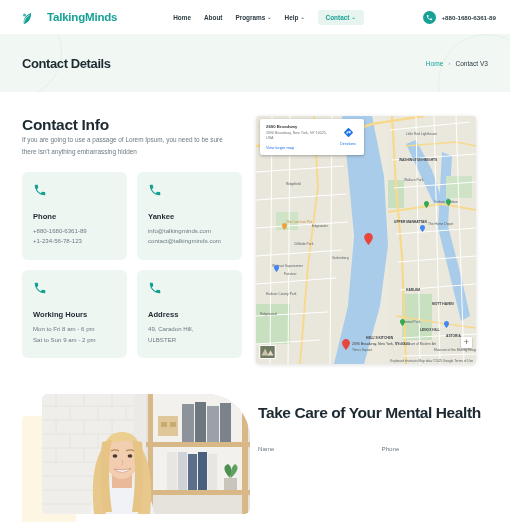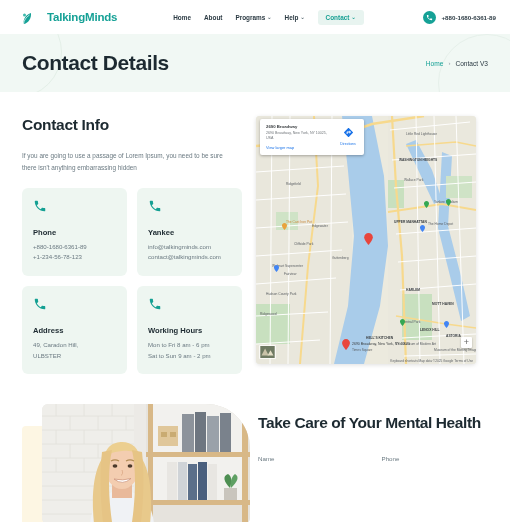--- a/index.html
+++ b/index.html
@@ -65,37 +65,37 @@
     content:""; position:absolute; left:-30px; top:-28px;
     width: 90px; height: 90px; border-radius: 50%;
     border: 1px solid #e3efe7;
   }
   .hero::after {
     content:""; position:absolute; right:-26px; bottom:-40px;
     width: 96px; height: 96px; border-radius: 50%;
     border: 1px solid #e6f0ea;
   }
   .hero-title {
-    font-size: 21px; font-weight: bold; color: #1d2a31;
+    font-size: 13px; font-weight: bold; color: #1d2a31;
     letter-spacing: -0.4px; position: relative; z-index: 2;
   }
   .breadcrumb {
     margin-left: auto; display:flex; align-items:center; gap:5px;
     font-size: 6.6px; position: relative; z-index: 2;
   }
   .bc-home { color: #15a196; cursor: pointer; }
   .bc-sep { color: #8b9aa2; font-size: 6px; }
   .bc-current { color: #2b3a43; }
 
   
   .main { padding: 24px 22px 0 22px; display: flex; gap: 14px; }
   .left-col { width: 220px; flex: none; }
   .section-title {
     font-size: 15.5px; font-weight: bold; color: #1d2a31;
-    letter-spacing: -0.3px; margin-bottom: 16px;
+    letter-spacing: -0.3px; margin-bottom: 0;
   }
   .section-desc {
     font-size: 6.4px; line-height: 1.85; color: #6b7a82;
     margin-bottom: 14px; max-width: 212px;
   }
   .cards { display: grid; grid-template-columns: 1fr 1fr; gap: 10px; }
   .info-card {
     background: #eef6f1; border-radius: 6px;
     padding: 11px 10px 13px 11px;
     min-height: 82px;
@@ -271,34 +271,34 @@
           <div class="card-line">info@talkingminds.com</div>
           <div class="card-line">contact@talkingminds.com</div>
         </div>
 
         <div class="info-card">
           <div class="card-icon">
             <svg viewBox="0 0 24 24">
                 <path d="M6.6 10.8c1.4 2.8 3.8 5.2 6.6 6.6l2.2-2.2c.3-.3.7-.4 1-.2 1.2.4 2.4.6 3.6.6.6 0 1 .4 1 1V20c0 .6-.4 1-1 1C10.6 21 3 13.4 3 4c0-.6.4-1 1-1h3.4c.6 0 1 .4 1 1 0 1.3.2 2.5.6 3.6.1.3 0 .7-.2 1l-2.2 2.2z"></path>
               </svg>
           </div>
-          <div class="card-title">Address</div>
-          <div class="card-line">49, Caradon Hill,</div>
-          <div class="card-line">ULBSTER</div>
+          <div class="card-title">Working Hours</div>
+          <div class="card-line">Mon to Fri 8 am - 6 pm</div>
+          <div class="card-line">Sat to Sun 9 am - 2 pm</div>
         </div>
 
         <div class="info-card">
           <div class="card-icon">
             <svg viewBox="0 0 24 24">
                 <path d="M6.6 10.8c1.4 2.8 3.8 5.2 6.6 6.6l2.2-2.2c.3-.3.7-.4 1-.2 1.2.4 2.4.6 3.6.6.6 0 1 .4 1 1V20c0 .6-.4 1-1 1C10.6 21 3 13.4 3 4c0-.6.4-1 1-1h3.4c.6 0 1 .4 1 1 0 1.3.2 2.5.6 3.6.1.3 0 .7-.2 1l-2.2 2.2z"></path>
               </svg>
           </div>
-          <div class="card-title">Working Hours</div>
-          <div class="card-line">Mon to Fri 8 am - 6 pm</div>
-          <div class="card-line">Sat to Sun 9 am - 2 pm</div>
+          <div class="card-title">Address</div>
+          <div class="card-line">49, Caradon Hill,</div>
+          <div class="card-line">ULBSTER</div>
         </div>
 
       </div>
     </div>
 
     <div class="map-wrap">
       <svg class="map-svg" viewBox="0 0 220 248" preserveAspectRatio="none">
         <rect width="220" height="248" fill="#eceade"></rect>
 
         <rect x="0" y="0" width="96" height="248" fill="#e9e7dc"></rect>

